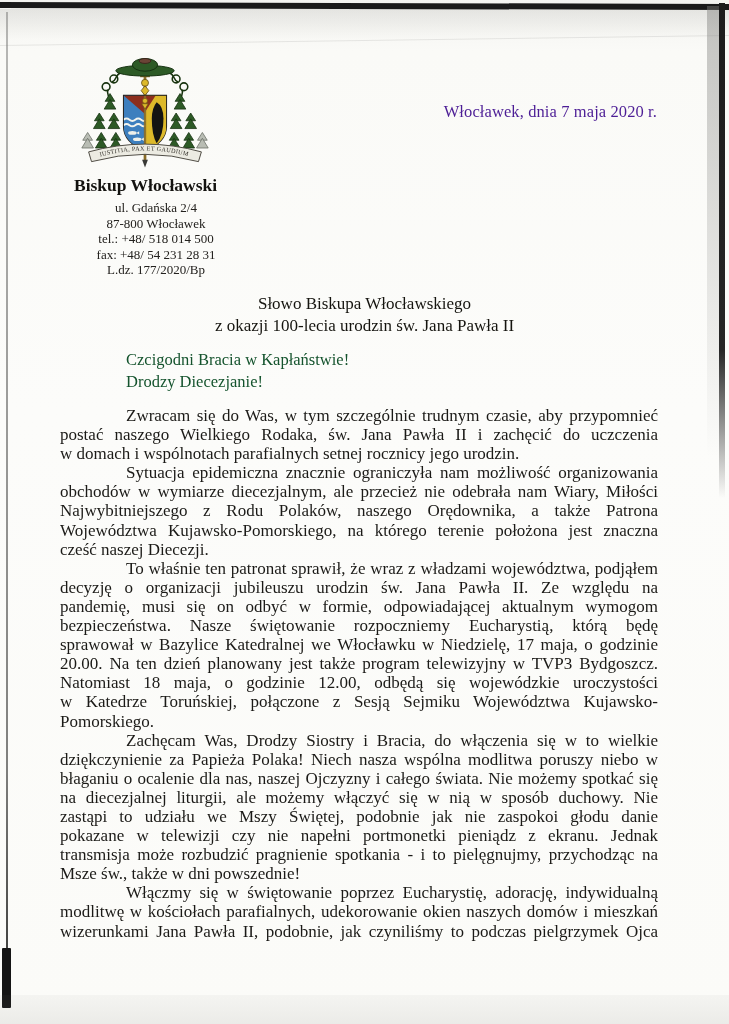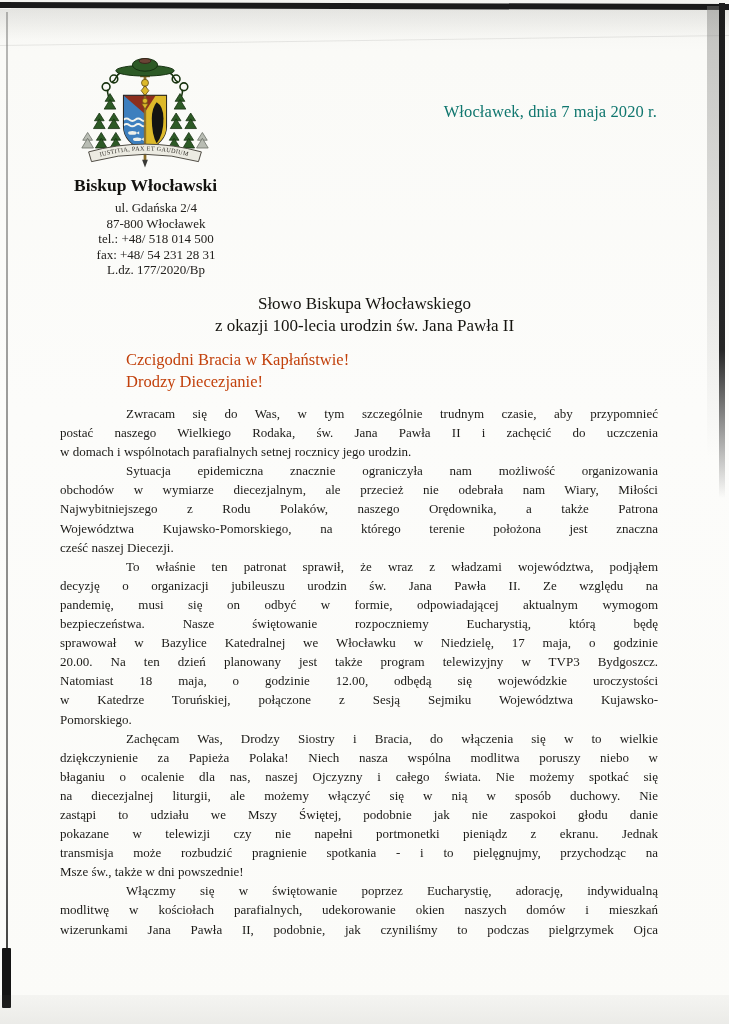--- a/index.html
+++ b/index.html
@@ -17,31 +17,31 @@
   .scan-line-top { position:absolute; left:-5px; top:3px; width:742px; height:6px; background:#1a1a1a; transform:rotate(0.15deg); }
   .fold-band { position:absolute; left:0; top:9px; width:729px; height:30px; background:linear-gradient(180deg, rgba(170,170,165,0.22), rgba(170,170,165,0)); }
   .fold-line { position:absolute; left:0; top:40px; width:729px; height:1px; background:rgba(60,60,55,0.10); transform:rotate(-0.8deg); }
   .scan-shadow-right { position:absolute; left:707px; top:6px; width:12px; height:470px; background:linear-gradient(180deg, rgba(125,125,122,0.45), rgba(125,125,122,0) 96%); }
   .scan-line-right { position:absolute; left:719px; top:3px; width:6px; height:495px; background:linear-gradient(180deg,#1c1c1c 0%,#262626 70%, rgba(38,38,38,0) 100%); }
   .scan-line-left { position:absolute; left:6px; top:12px; width:2px; height:945px; background:linear-gradient(180deg, rgba(105,105,103,0.45) 0%, rgba(75,75,73,0.7) 80%, rgba(45,45,43,0.9) 100%); }
   .scan-blob-left { position:absolute; left:2px; top:948px; width:9px; height:60px; background:#151515; border-radius:1px; }
   .bottom-smudge { position:absolute; left:0; top:995px; width:729px; height:29px; background:linear-gradient(180deg, rgba(120,120,115,0.05), rgba(120,120,115,0.12)); }
 
   
-  .date { position:absolute; right:72px; top:102px; font-size:16.5px; color:#0f766e; letter-spacing:0.1px; }
+  .date { position:absolute; right:72px; top:102px; font-size:16.5px; color:#4c1d95; letter-spacing:0.1px; }
   .crest { position:absolute; left:75px; top:56px; width:140px; height:114px; }
   .office { position:absolute; left:74px; top:175px; width:172px; text-align:left; font-weight:bold; font-size:17.5px; color:#13120f; }
   .addr { position:absolute; left:61px; top:200px; width:190px; text-align:center; font-size:13px; line-height:15.6px; color:#23211e; }
 
   
   .title { position:absolute; left:0; top:293px; width:729px; text-align:center; font-weight:normal; font-size:17px; line-height:22px; color:#15140f; }
-  .salutation { position:absolute; left:126px; top:349px; font-size:16.5px; line-height:22px; color:#c2410c; }
-
-  
-  .body-text { position:absolute; left:60px; top:406px; width:598px; font-size:13px; color:#1b1a17; }
+  .salutation { position:absolute; left:126px; top:349px; font-size:16.5px; line-height:22px; color:#14532d; }
+
+  
+  .body-text { position:absolute; left:60px; top:406px; width:598px; font-size:17px; color:#1b1a17; }
   .bline { text-align:justify; text-align-last:justify; height:19.1px; overflow:hidden; }
   .bline.indent { padding-left:66px; }
   .bline.plast { text-align-last:left; }
 </style>
 </head>
 <body>
 
 <div class="paper"></div>
 <div class="fold-band"></div>
 <div class="fold-line"></div>

